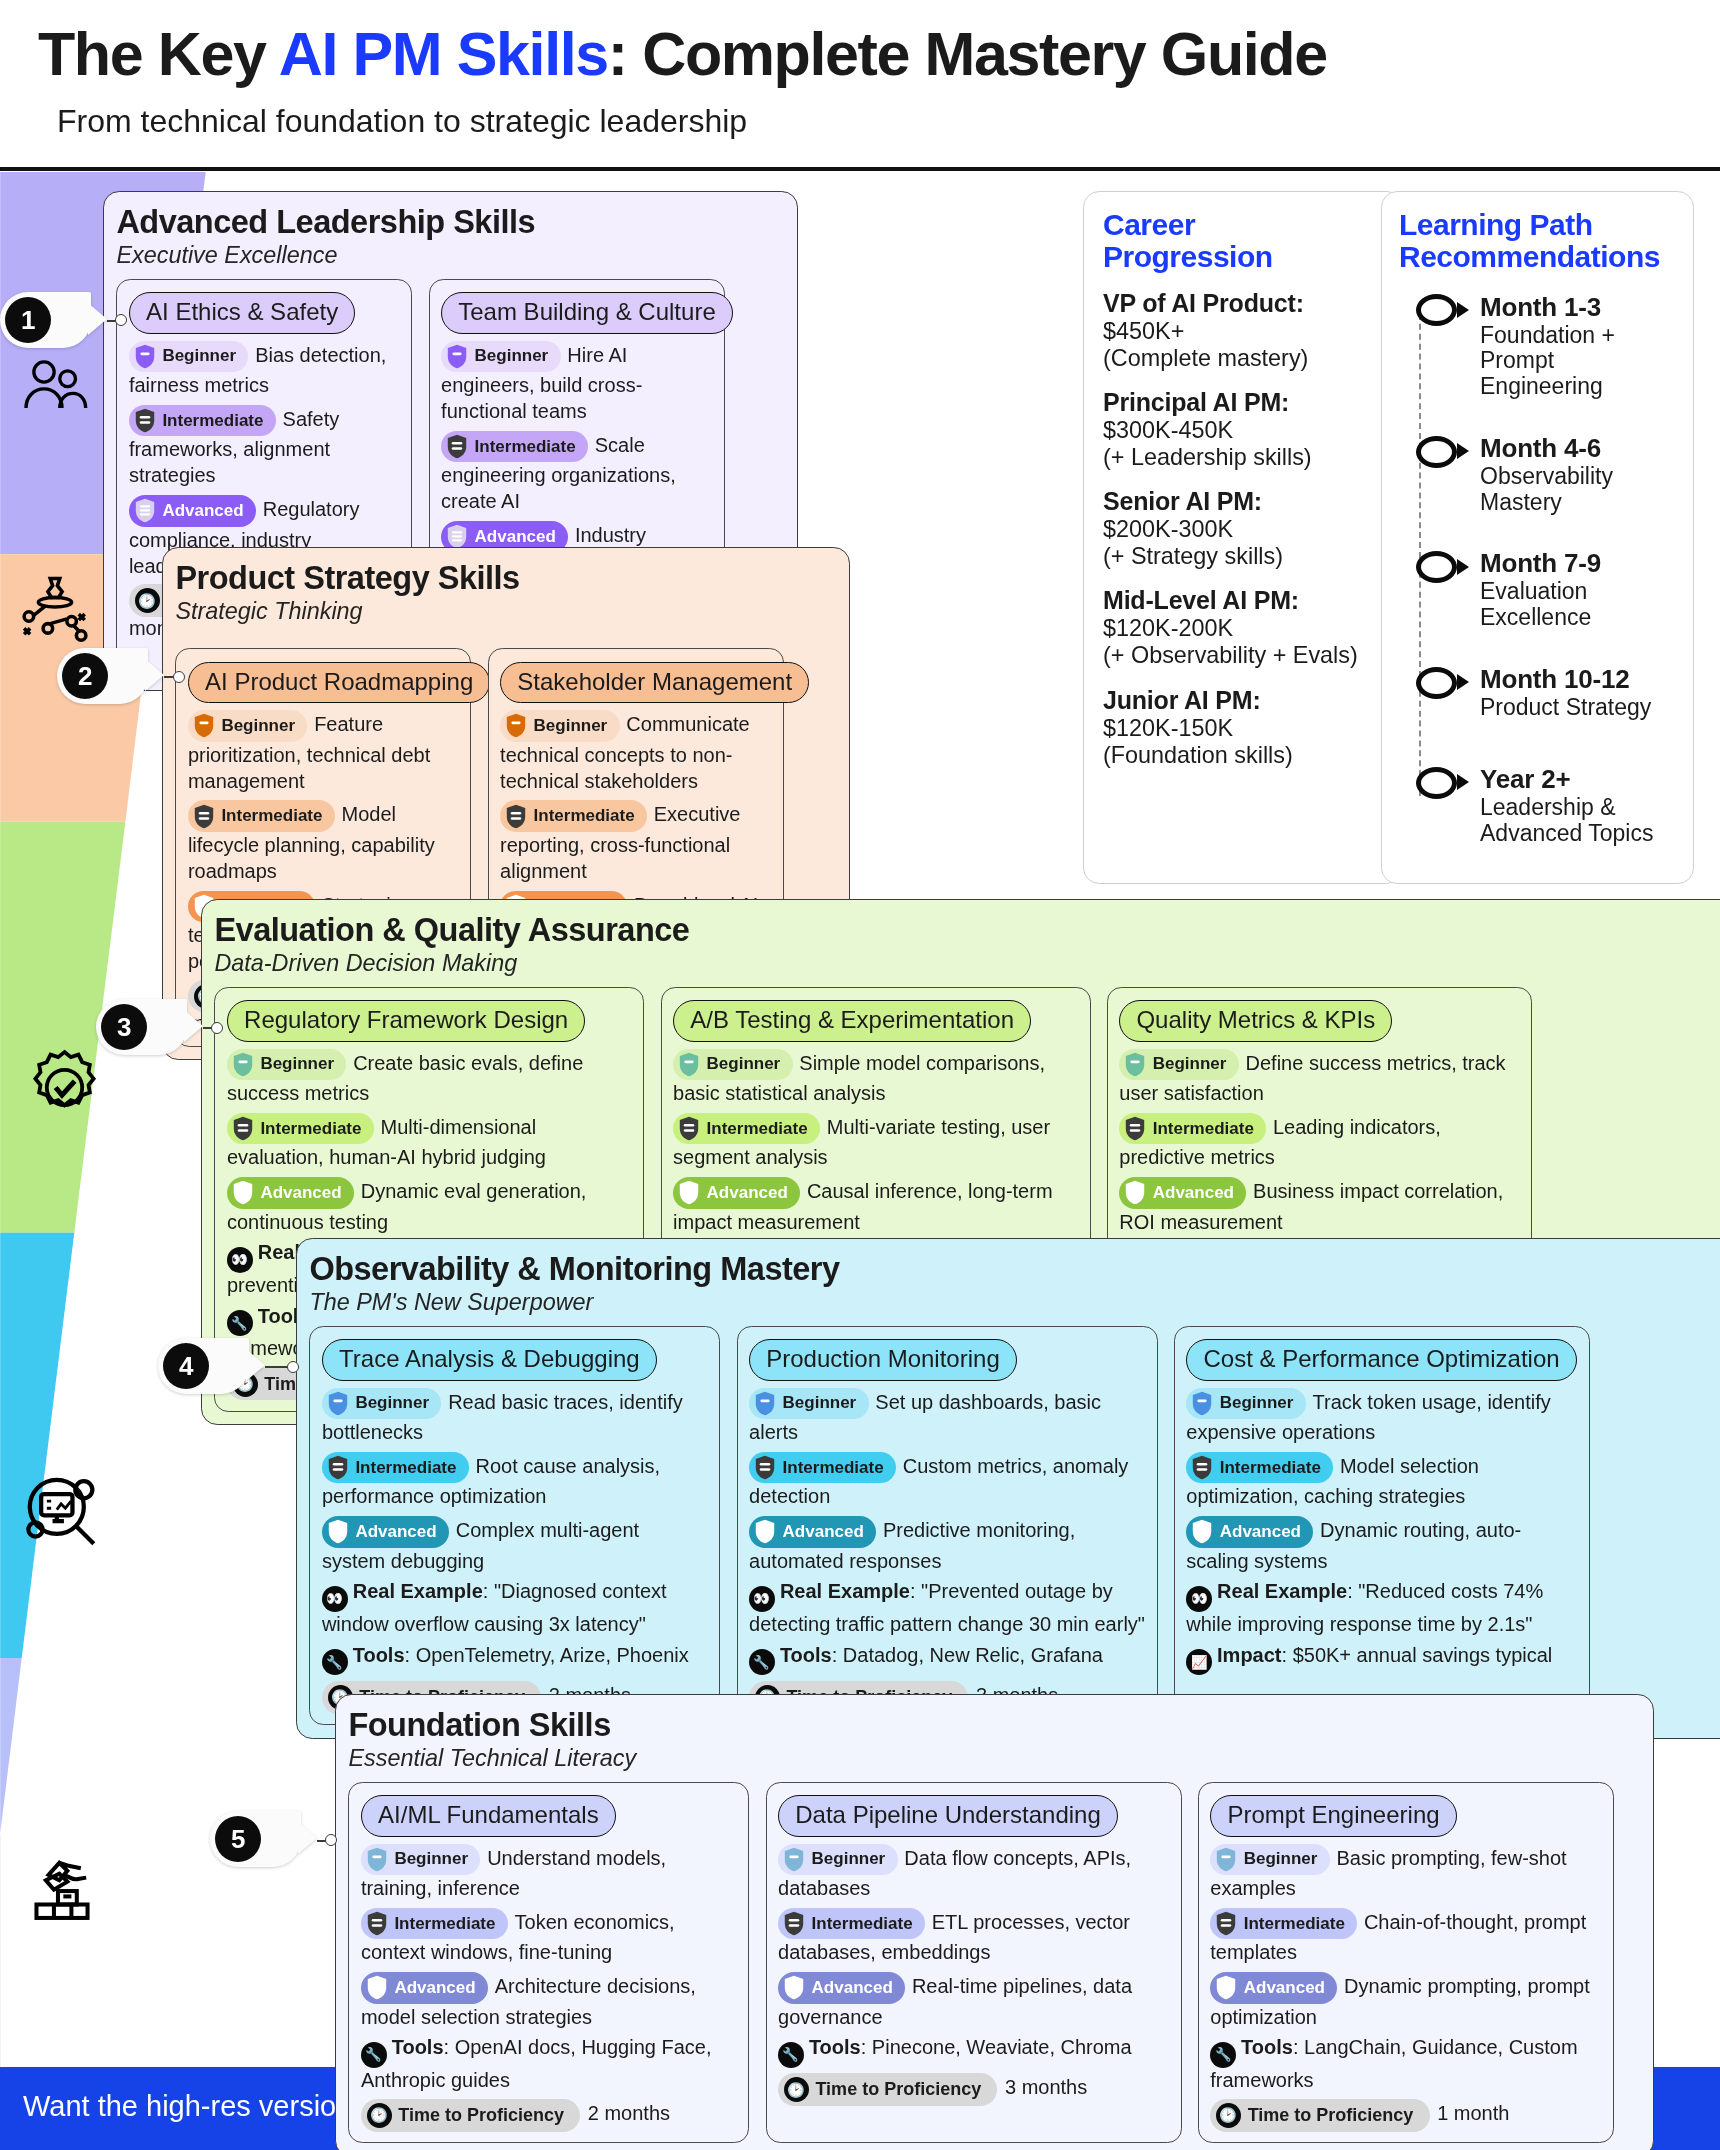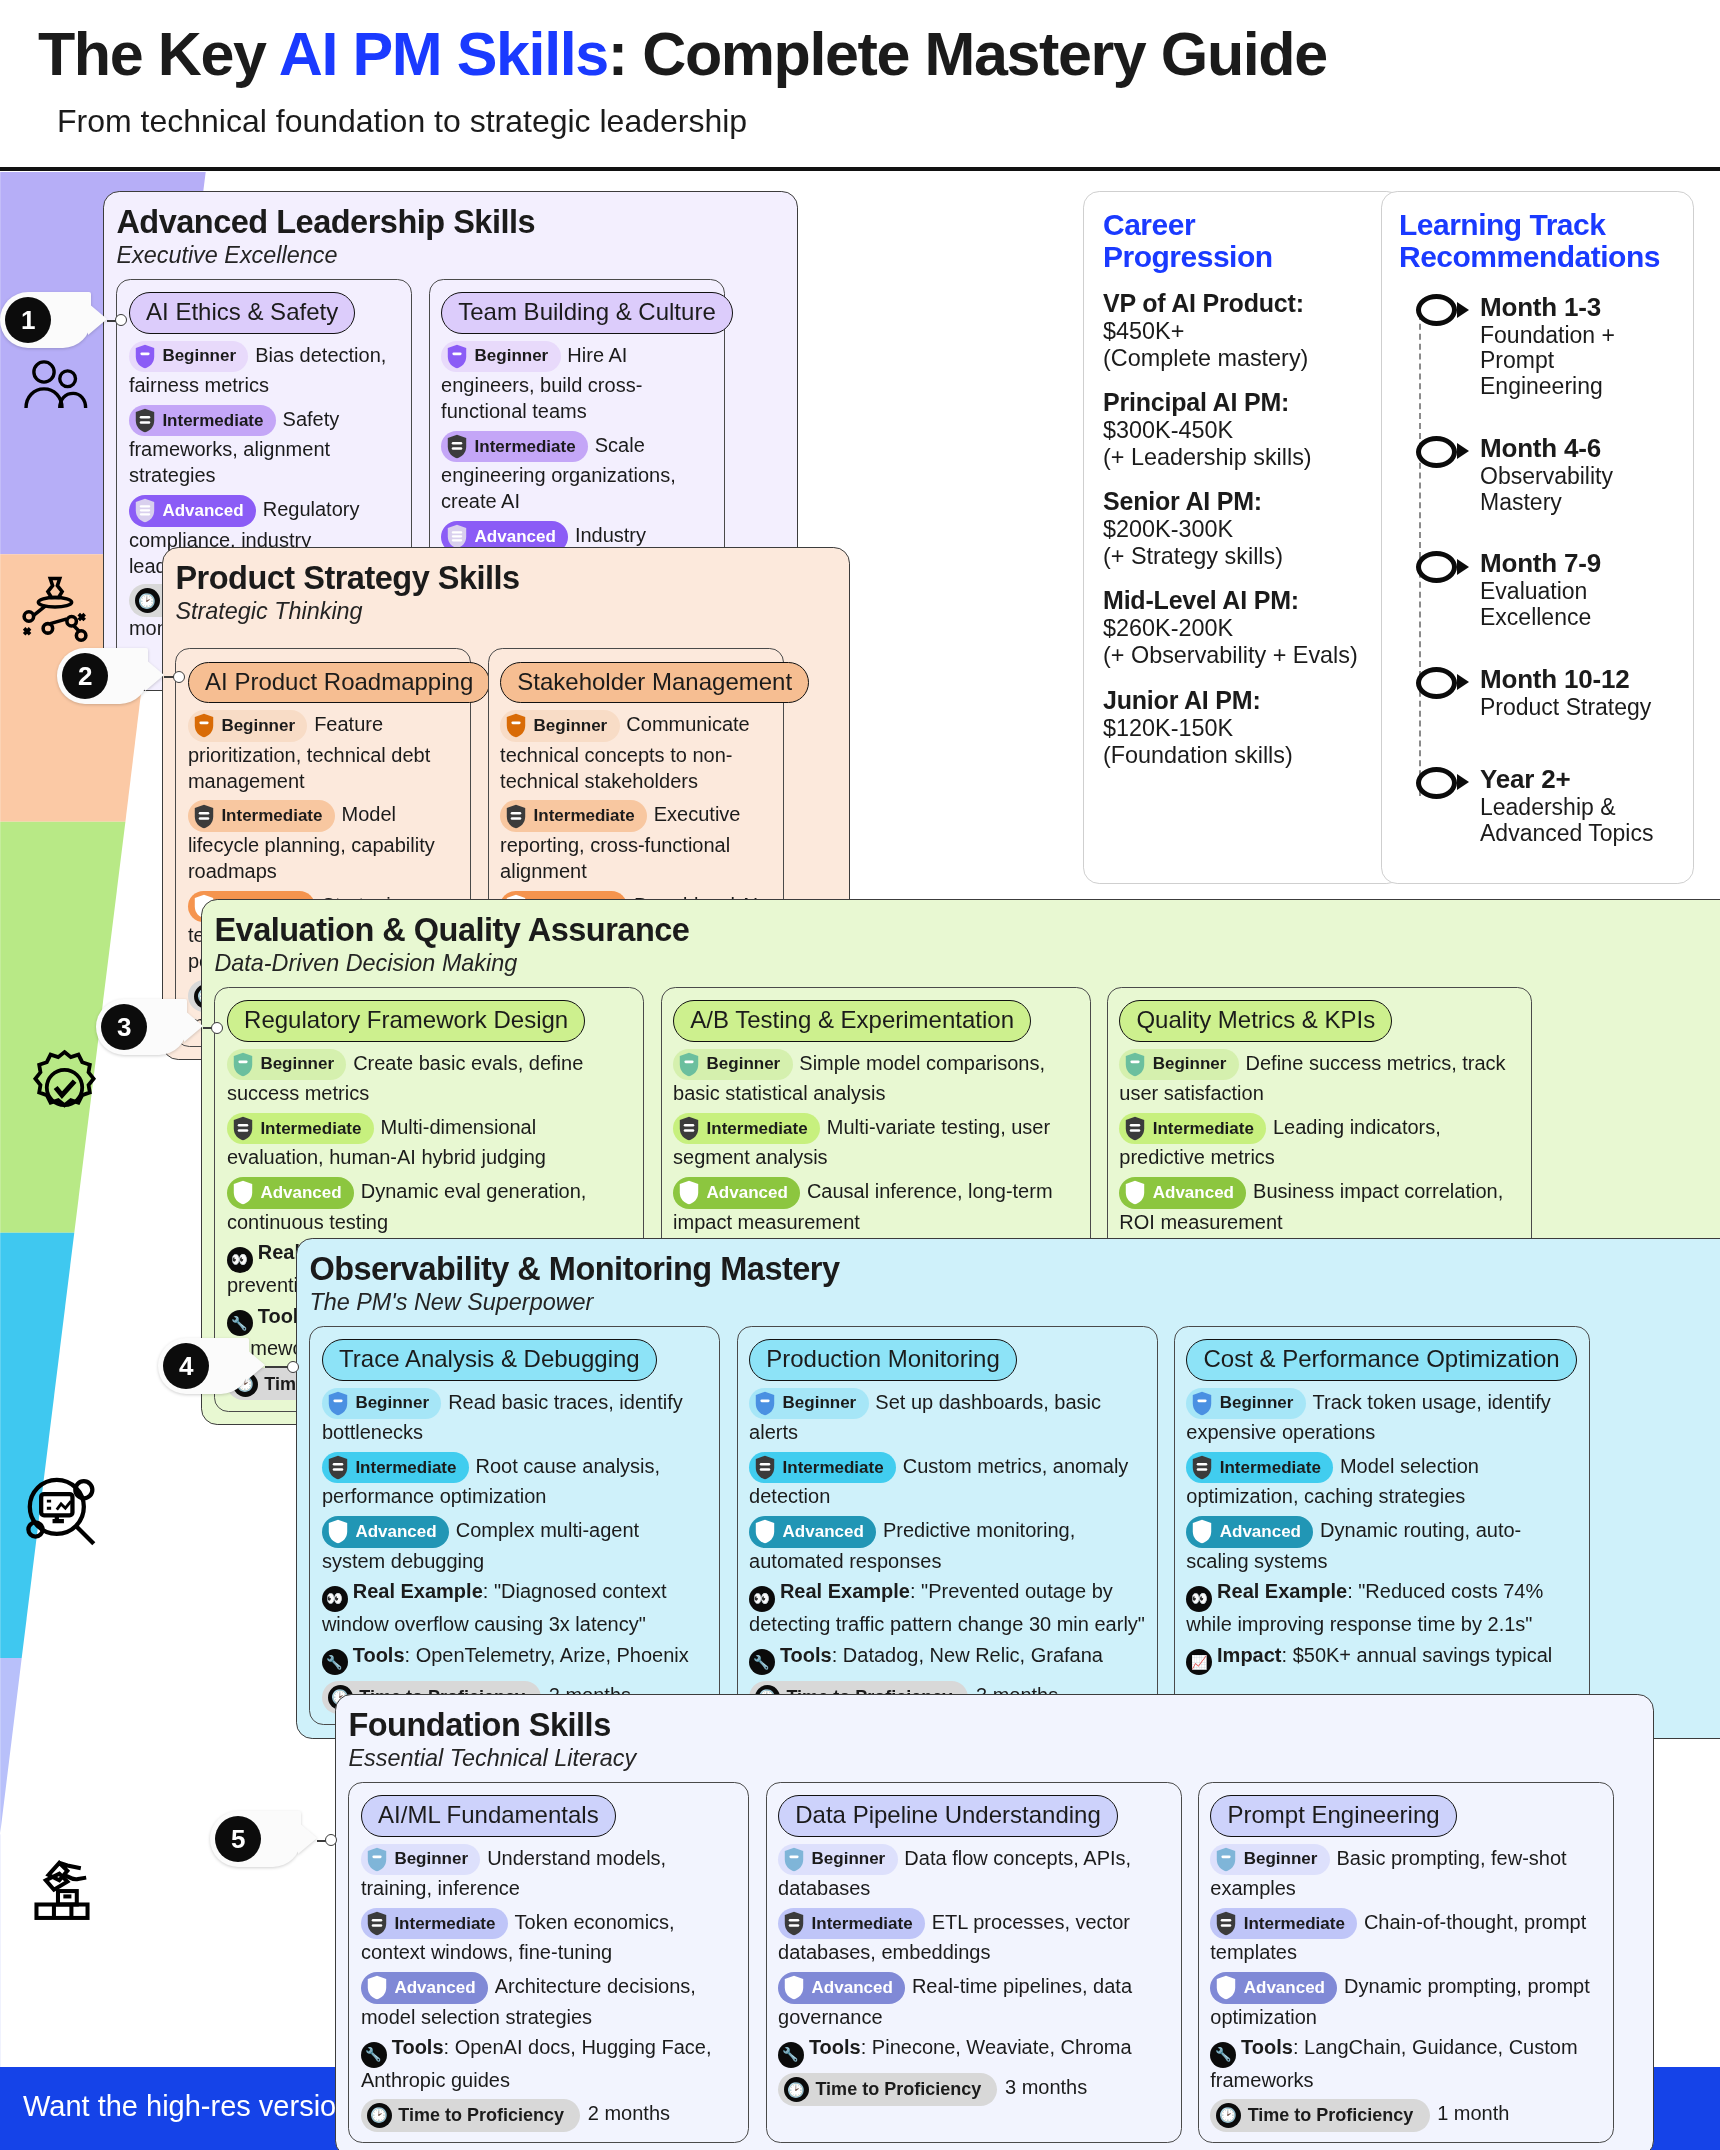--- a/index.html
+++ b/index.html
@@ -522,32 +522,32 @@
         <div class="career-sal">$300K-450K</div>
         <div class="career-note">(+ Leadership skills)</div>
       </div>
       <div class="career-item">
         <div class="career-role">Senior AI PM:</div>
         <div class="career-sal">$200K-300K</div>
         <div class="career-note">(+ Strategy skills)</div>
       </div>
       <div class="career-item">
         <div class="career-role">Mid-Level AI PM:</div>
-        <div class="career-sal">$260K-200K</div>
+        <div class="career-sal">$120K-200K</div>
         <div class="career-note">(+ Observability + Evals)</div>
       </div>
       <div class="career-item">
         <div class="career-role">Junior AI PM:</div>
         <div class="career-sal">$120K-150K</div>
         <div class="career-note">(Foundation skills)</div>
       </div>
     </div>
     <div class="sidepanel" style="left:1381px;top:191px;width:313px;height:693px;padding:17px 17px">
       <div class="sp-title">
-        <div>Learning Track</div>
+        <div>Learning Path</div>
         <div>Recommendations</div>
       </div>
       <div class="lp-line" style="height:492px;top:112px"></div>
       <div class="lp-row" style="margin-top:19px">
         <div class="lp-node">
           <div class="ell"></div>
           <div class="tail"></div>
         </div>
         <div class="lp-title">Month 1-3</div>
         <div class="lp-desc">Foundation + Prompt Engineering</div>

